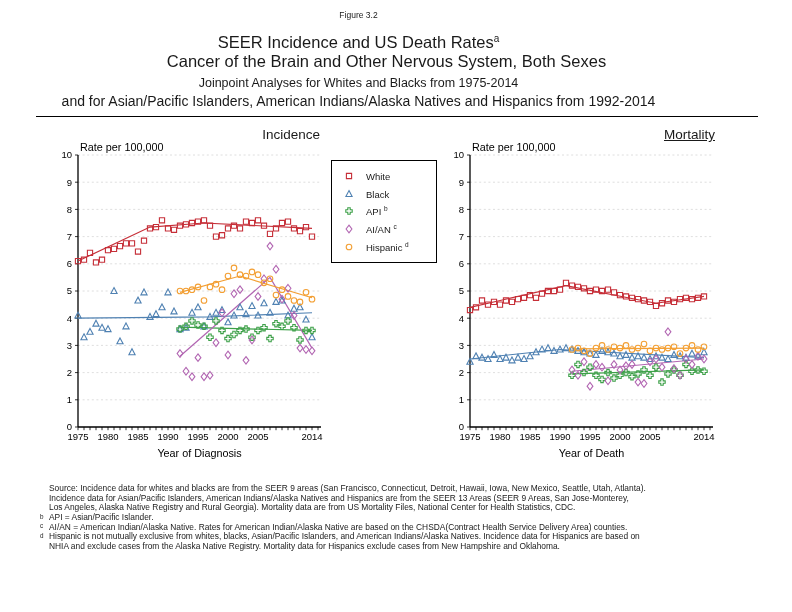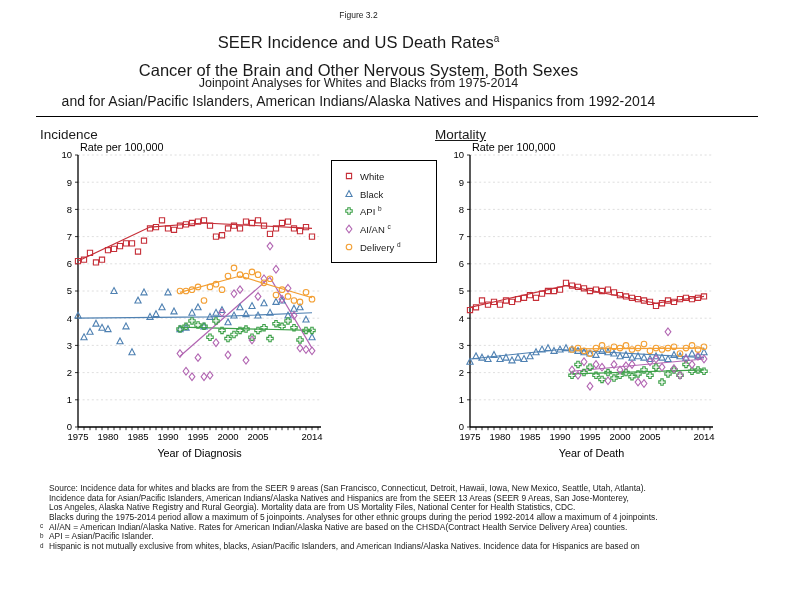--- a/index.html
+++ b/index.html
@@ -3,37 +3,37 @@
 <meta charset="utf-8">
 <style>
   html,body{margin:0;padding:0;background:#fff;}
   body{
     width:792px;height:612px;position:relative;overflow:hidden;
     font-family:"Liberation Sans", sans-serif;color:#1a1a1a;
   }
   .center{text-align:center;width:717px;position:absolute;left:0;}
   .fig-label{top:10px;font-size:8.5px;}
   .title1{top:33px;font-size:16.5px;}
-  .title2{top:61px;font-size:16.5px;}
+  .title2{top:52px;font-size:16.5px;margin-left:28px;}
   .title3{top:76px;font-size:12.5px;text-align:center;}
   .title4{top:93px;font-size:14px;}
   sup.t{font-size:10px;vertical-align:6px;}
   .rule{position:absolute;top:116px;left:36px;width:722px;border-top:1.5px solid #000;}
-  .panel-title{position:absolute;top:127px;font-size:13.5px;text-align:left;width:280px;}
+  .panel-title{position:absolute;top:127px;font-size:13.5px;text-align:right;width:280px;}
   #panel-title-0{left:40px;}
   #panel-title-1{left:435px;text-decoration:underline;}
   svg.chart{position:absolute;top:140px;width:310px;height:332px;}
   #chart-0{left:38px;}
   #chart-1{left:430px;}
   svg text{font-family:"Liberation Sans", sans-serif;fill:#000;}
   .legend{
     position:absolute;left:331px;top:160px;width:106px;height:103px;
     border:1.3px solid #000;background:#fff;box-sizing:border-box;padding-top:6px;
   }
-  .legend-item{display:flex;align-items:center;height:17.8px;padding-left:10px;}
+  .legend-item{display:flex;align-items:center;height:17.8px;padding-left:10px;gap:6px;}
   .legend-item svg{width:14px;height:12px;flex:0 0 14px;}
   .legend-label{font-size:9.5px;margin-left:4px;}
   .legend-sup{font-size:6.5px;vertical-align:4px;}
   .footnotes{position:absolute;left:40px;top:484px;width:748px;}
   .fn-line{display:flex;height:9.7px;align-items:flex-start;white-space:nowrap;}
   .fn-sup{width:9px;flex:0 0 9px;font-size:6.3px;position:relative;top:-0.5px;}
   .fn-text{font-size:8.4px;line-height:9.7px;}
 </style>
 </head>
 <body>
@@ -553,46 +553,46 @@
   <div class="legend-item">
     <svg viewBox="0 0 14 12">
         <path fill="none" stroke="#b266b2" stroke-width="1.1" d="M7,2.2 L9.9,6 L7,9.8 L4.1,6 Z"></path>
       </svg>
     <span class="legend-label"><span>AI/AN</span> <span class="legend-sup">c</span></span>
   </div>
   <div class="legend-item">
     <svg viewBox="0 0 14 12">
         <circle fill="none" stroke="#f39f33" stroke-width="1.1" cx="7" cy="6" r="2.8"></circle>
       </svg>
-    <span class="legend-label"><span>Delivery</span> <span class="legend-sup">d</span></span>
+    <span class="legend-label"><span>Hispanic</span> <span class="legend-sup">d</span></span>
   </div>
 </div>
 
 <div class="footnotes">
   <div class="fn-line">
       <span class="fn-sup"></span>
       <span class="fn-text">Source:  Incidence data for whites and blacks are from the SEER 9 areas (San Francisco, Connecticut, Detroit, Hawaii, Iowa, New Mexico, Seattle, Utah, Atlanta).</span>
     </div>
   <div class="fn-line">
       <span class="fn-sup"></span>
       <span class="fn-text">Incidence data for Asian/Pacific Islanders, American Indians/Alaska Natives and Hispanics are from the SEER 13 Areas (SEER 9 Areas, San Jose-Monterey,</span>
     </div>
   <div class="fn-line">
       <span class="fn-sup"></span>
       <span class="fn-text">Los Angeles, Alaska Native Registry and Rural Georgia).  Mortality data are from US Mortality Files, National Center for Health Statistics, CDC.</span>
     </div>
   <div class="fn-line">
-      <span class="fn-sup"></span>
-      <span class="fn-text">Blacks during the 1975-2014 period allow a maximum of 5 joinpoints. Analyses for other ethnic groups during the period 1992-2014 allow a maximum of 4 joinpoints.</span>
+      <span class="fn-sup">b</span>
+      <span class="fn-text">API = Asian/Pacific Islander.</span>
     </div>
   <div class="fn-line">
       <span class="fn-sup">c</span>
       <span class="fn-text">AI/AN = American Indian/Alaska Native.  Rates for American Indian/Alaska Native are based on the CHSDA(Contract Health Service Delivery Area) counties.</span>
     </div>
   <div class="fn-line">
-      <span class="fn-sup">b</span>
-      <span class="fn-text">API = Asian/Pacific Islander.</span>
-    </div>
-  <div class="fn-line">
       <span class="fn-sup">d</span>
       <span class="fn-text">Hispanic is not mutually exclusive from whites, blacks, Asian/Pacific Islanders, and American Indians/Alaska Natives.  Incidence data for Hispanics are based on</span>
+    </div>
+  <div class="fn-line">
+      <span class="fn-sup"></span>
+      <span class="fn-text">NHIA and exclude cases from the Alaska Native Registry.  Mortality data for Hispanics exclude cases from New Hampshire and Oklahoma.</span>
     </div>
 </div>
 
 </body></html>

